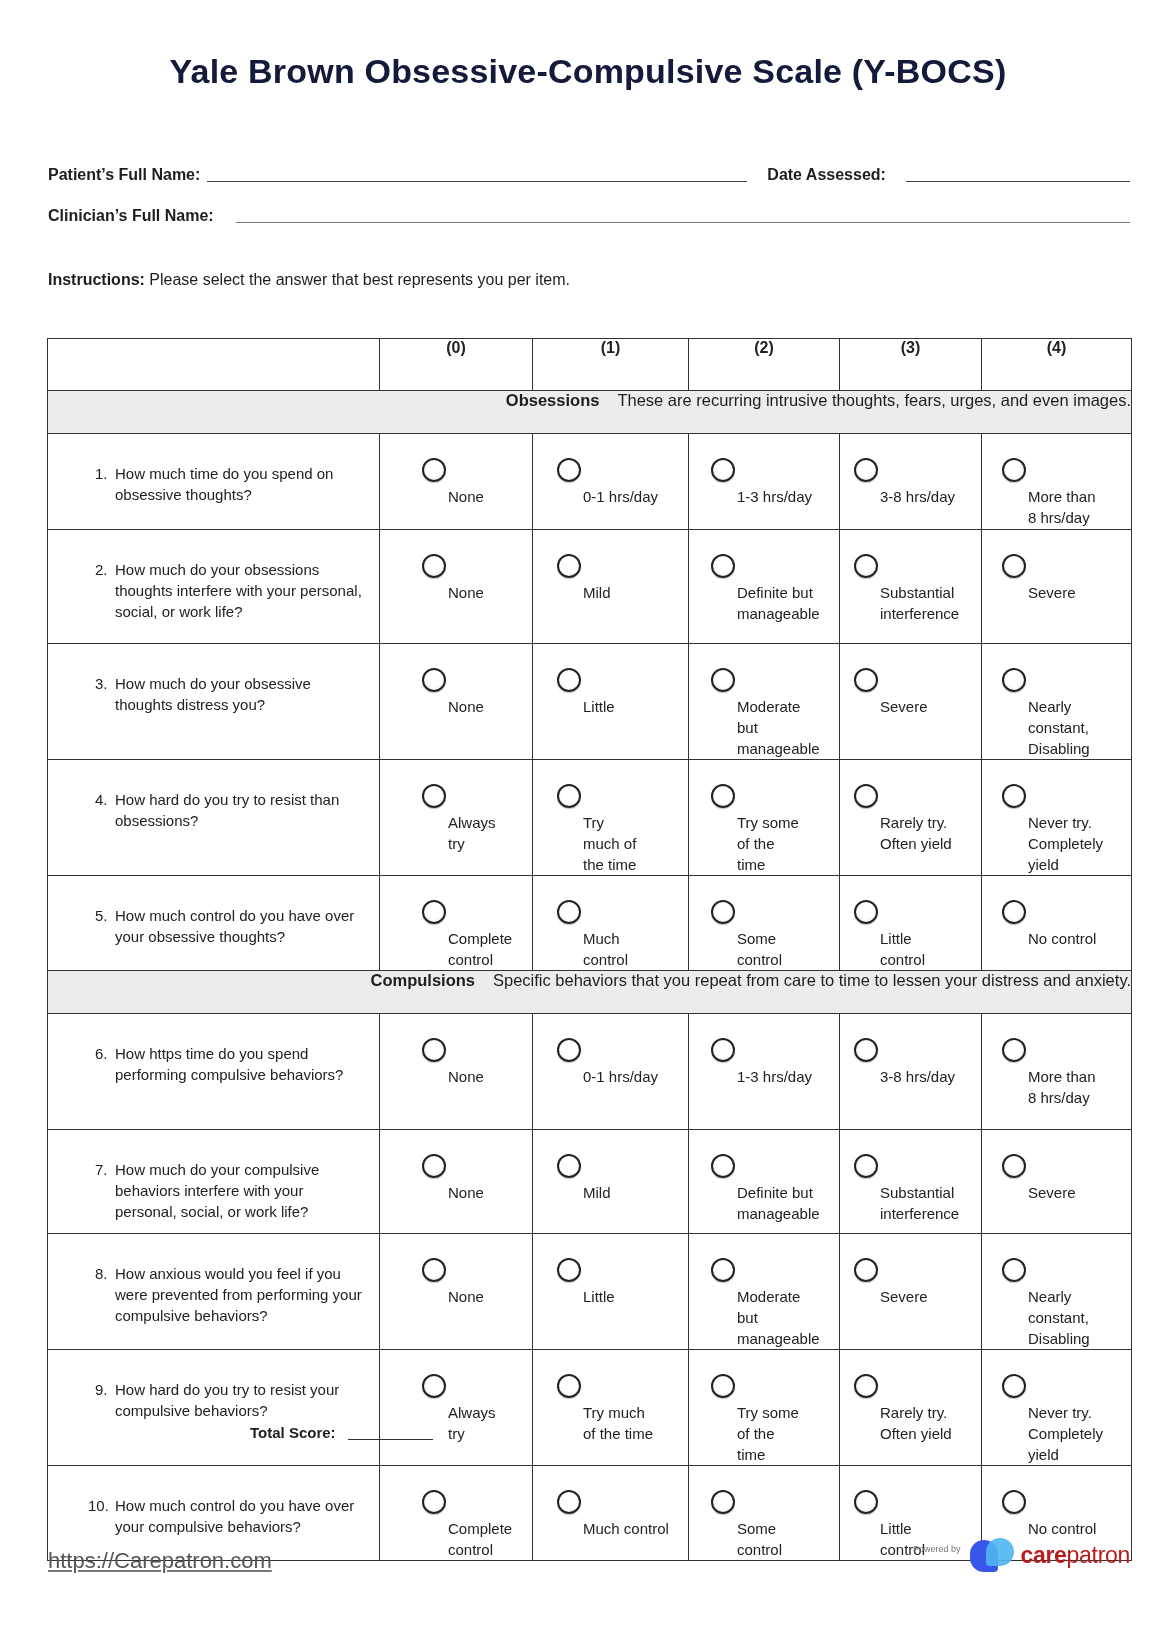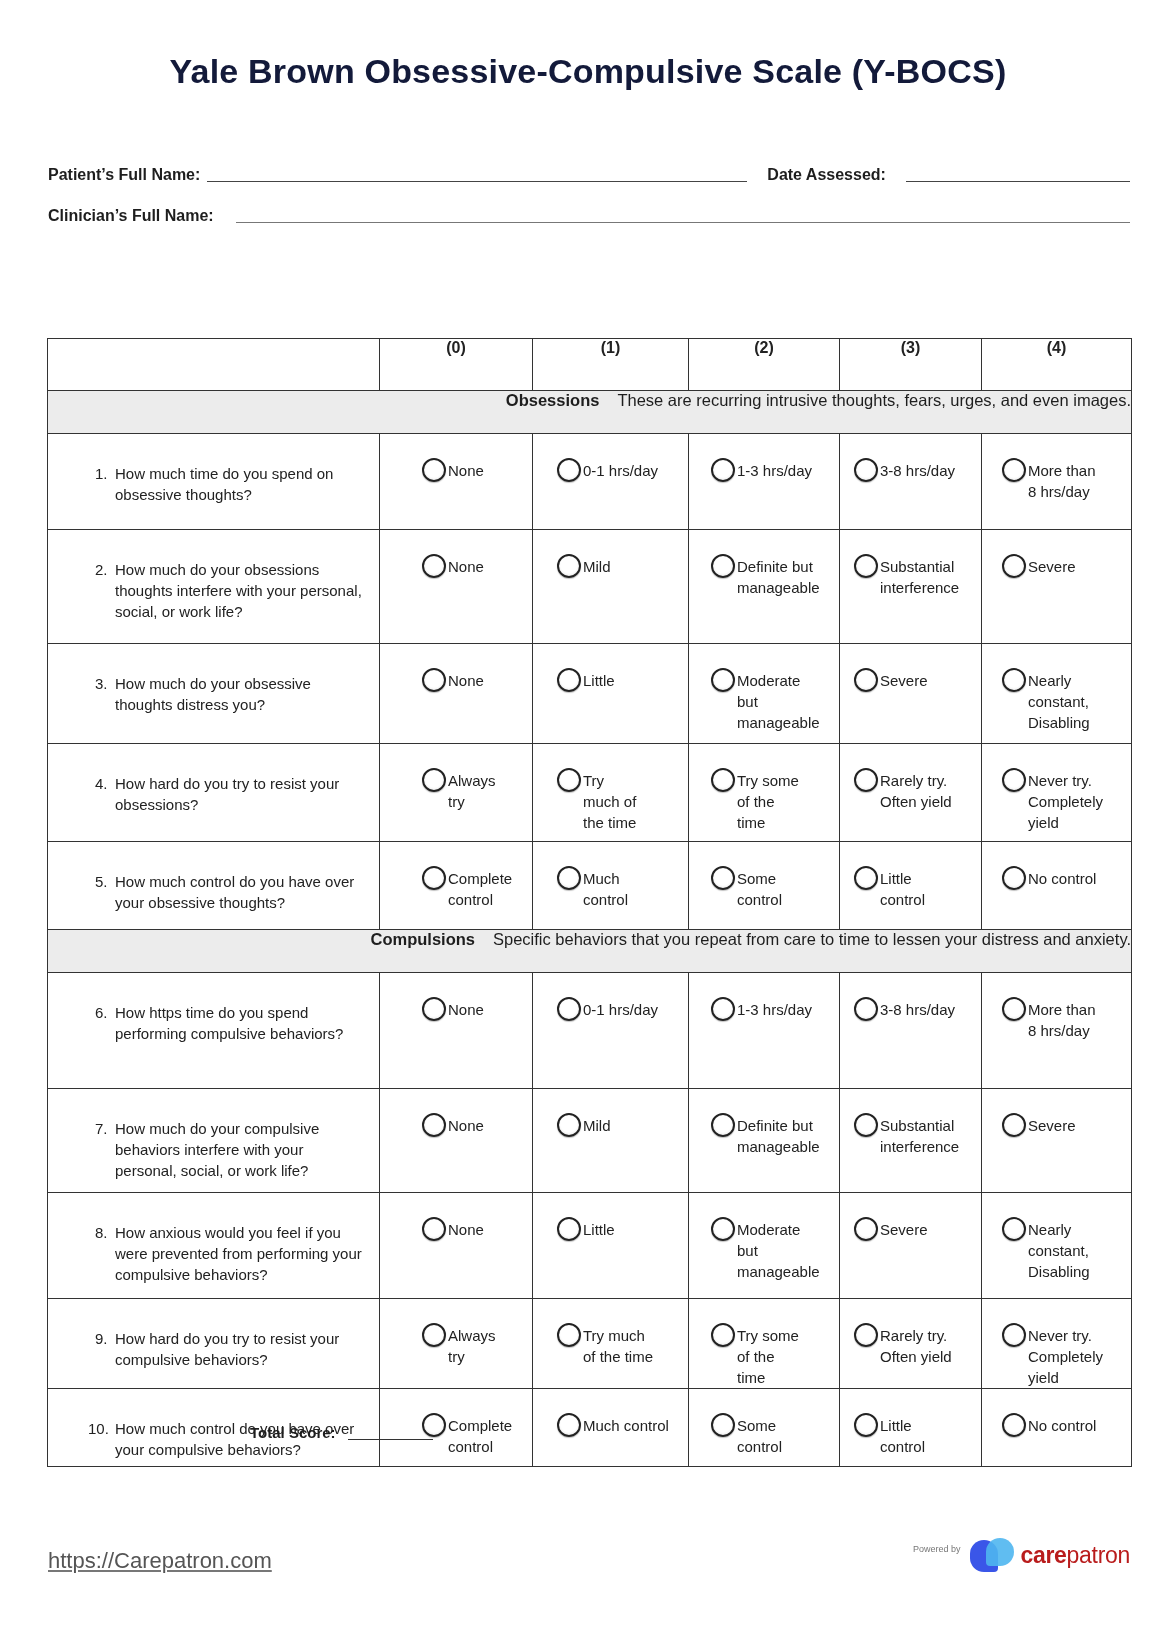--- a/index.html
+++ b/index.html
@@ -114,21 +114,21 @@
     .radio {
       flex: 0 0 auto;
       width: 24px; height: 24px;
       border: 2px solid #222;
       border-radius: 50%;
       background: radial-gradient(circle at 50% 45%, #ffffff 55%, #d8d8d8 100%);
       box-shadow: 0 1px 1px rgba(0,0,0,0.25);
       margin-top: -2px;
       cursor: pointer;
     }
-    .opt-label { padding-left: 2px; white-space: pre-line; }
+    .opt-label { padding-left: 2px; white-space: pre-line; margin-top: 26px; }
 
     .total {
       position: absolute;
       top: 1424px;
       left: 250px;
       display: flex;
       align-items: flex-end;
       font-size: 15px;
       font-weight: bold;
     }
@@ -195,20 +195,23 @@
     <span class="field-line line-patient"></span>
     <span class="field-label label-date">Date Assessed:</span>
     <span class="field-line line-date"></span>
   </div>
 
   <div class="field-row r2">
     <span class="field-label">Clinician’s Full Name:</span>
     <span class="field-line line-clinician"></span>
   </div>
 
+  <p class="instructions">
+    <b>Instructions:</b><span> Please select the answer that best represents you per item.</span>
+  </p>
 
   <table class="scale">
     <colgroup>
       <col class="c-q">
         <col class="c0">
         <col class="c1">
         <col class="c2">
         <col class="c3">
         <col class="c4">
     </colgroup>
@@ -335,21 +338,21 @@
               <span class="radio"></span>
               <span class="opt-label">Nearly
 constant,
 Disabling</span>
             </label>
           </td>
         </tr>
         <tr style="height: 98px;">
           <td class="q-cell">
             <span class="q-num">4.</span>
-            <span class="q-text">How hard do you try to resist your obsessions?</span>
+            <span class="q-text">How hard do you try to resist than obsessions?</span>
           </td>
           <td class="opt-cell">
             <label class="opt" style="padding-left: 38px;">
               <span class="radio"></span>
               <span class="opt-label">Always
 try</span>
             </label>
           </td>
           <td class="opt-cell">
             <label class="opt" style="padding-left: 20px;">

